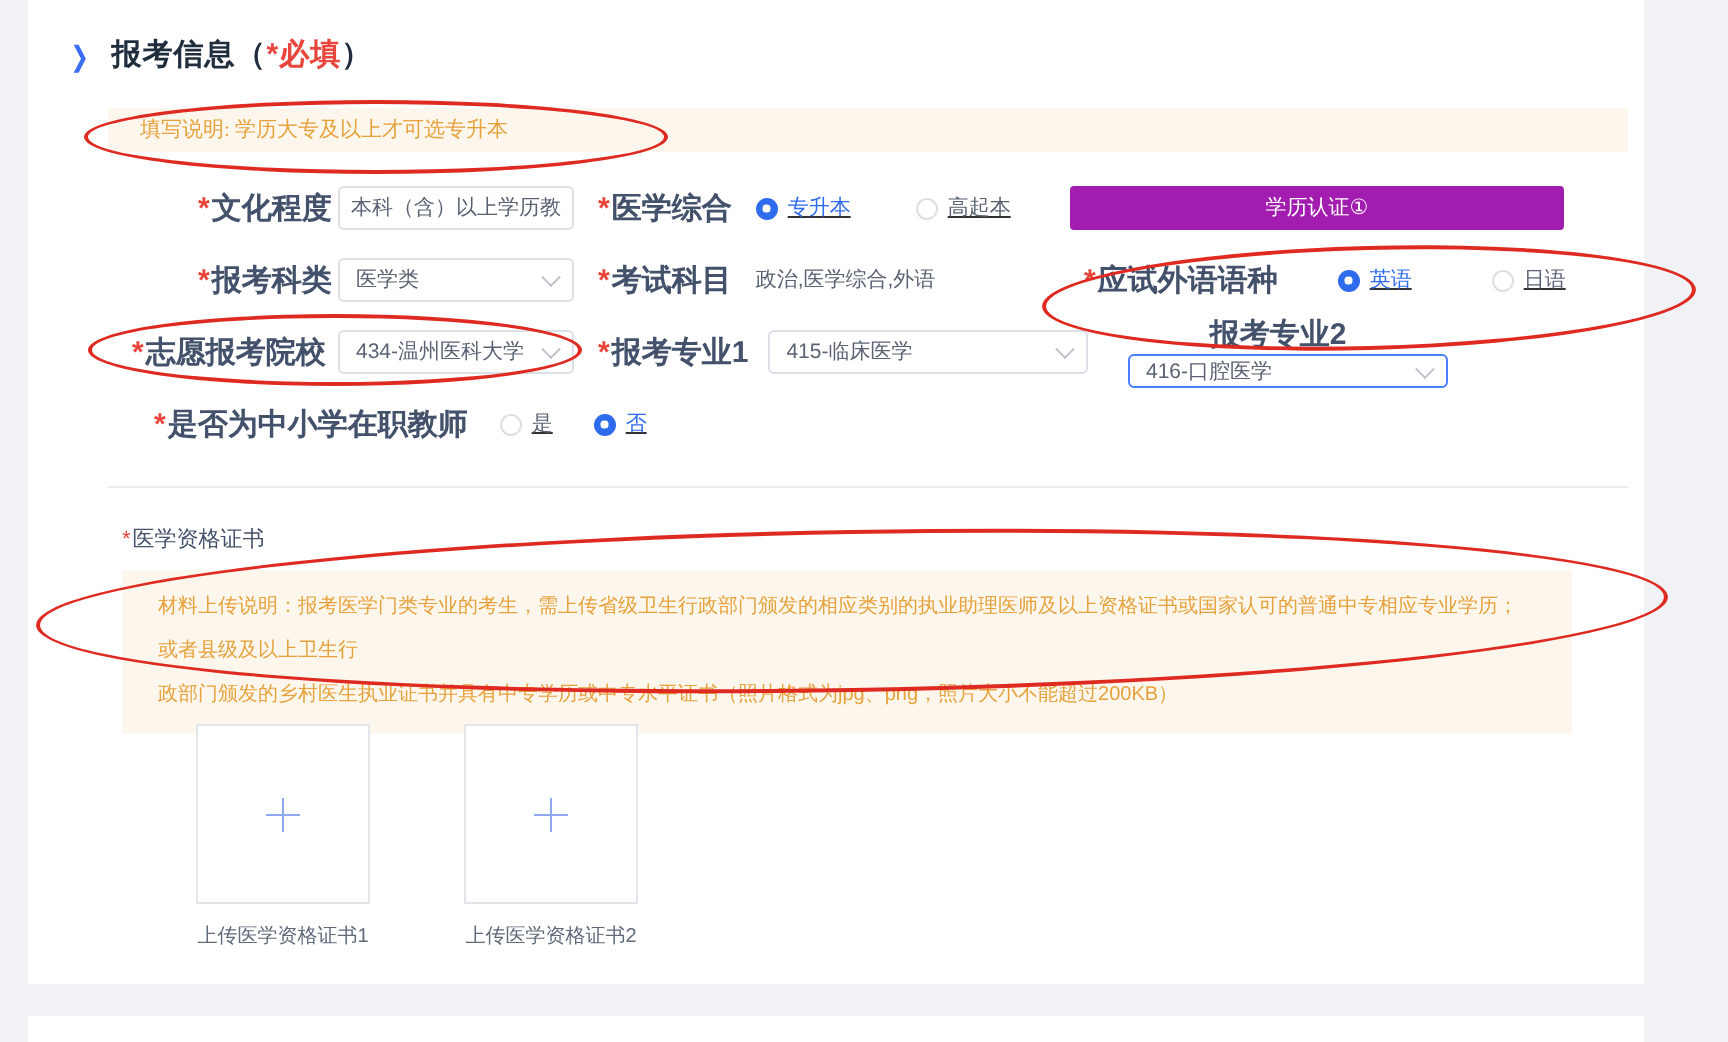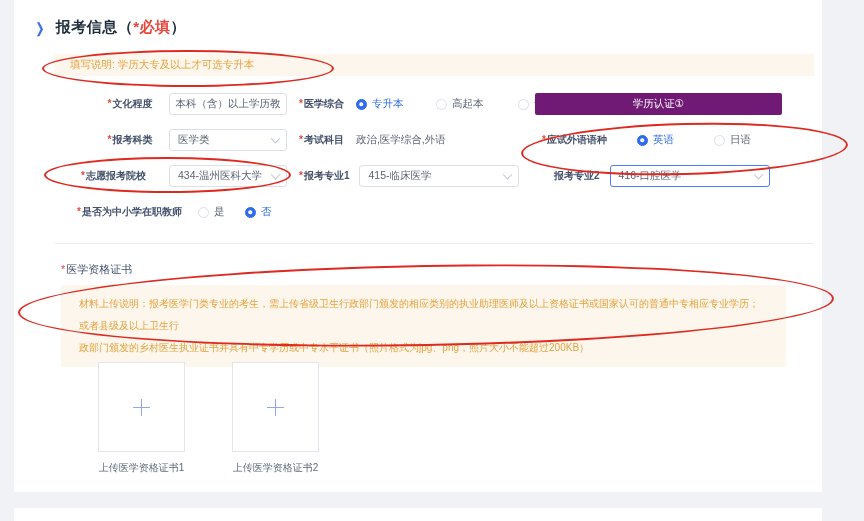--- a/index.html
+++ b/index.html
@@ -69,44 +69,45 @@
     top: 54px;
     width: 760px;
     height: 22px;
     background: #fdf6ec;
     color: #e6a23c;
     font-size: 10.5px;
     display: flex;
     align-items: center;
     padding-left: 16px;
     box-sizing: border-box;
+    font-family: Liberation Serif, serif;
   }
 
   
   .form {
     position: absolute;
     left: 0;
     top: 86px;
     width: 808px;
   }
   .row {
     position: relative;
     height: 36px;
   }
   .field {
     position: absolute;
     display: flex;
     align-items: center;
     height: 36px;
   }
   .label {
-    font-size: 10px;
+    font-size: 15px;
     color: #44516b;
     font-weight: bold;
-    text-align: center;
+    text-align: right;
     white-space: nowrap;
   }
   .label .star {
     color: #e8453c;
     margin-right: 1px;
   }
 
   
   .ctl {
     height: 22px;
@@ -139,20 +140,21 @@
   .plain-text {
     font-size: 10.5px;
     color: #5a6273;
     white-space: nowrap;
   }
 
   
   .radios {
     display: flex;
     align-items: center;
+    text-decoration: underline;
   }
   .radio {
     display: flex;
     align-items: center;
     gap: 5px;
     white-space: nowrap;
   }
   .dot {
     width: 11px;
     height: 11px;
@@ -180,21 +182,21 @@
     font-size: 10.5px;
     color: #5a6273;
   }
   .radio.sel .radio-text {
     color: #2f6bed;
   }
 
   
   .btn-blue {
     height: 22px;
-    background: #701a75;
+    background: #a21caf;
     color: #fff;
     font-size: 10.5px;
     border: none;
     border-radius: 2px;
     display: flex;
     align-items: center;
     justify-content: center;
     cursor: pointer;
     font-family: inherit;
   }
@@ -371,21 +373,21 @@
       </div>
 
       <div class="field" style="left:285px;">
         <span class="label"><span class="star">*</span><span>报考专业1</span></span>
         <div class="ctl" style="width:160px; margin-left:10px;">
           <span>415-临床医学</span>
           <span class="caret"></span>
         </div>
       </div>
 
-      <div class="field" style="left:540px;">
+      <div class="field" style="left:540px;flex-direction:column;">
         <span class="label"><span>报考专业2</span></span>
         <div class="ctl focused" style="width:160px; margin-left:10px;">
           <span>416-口腔医学</span>
           <span class="caret"></span>
         </div>
       </div>
     </div>
 
     <div class="row">
       <div class="field" style="left:63px;">

